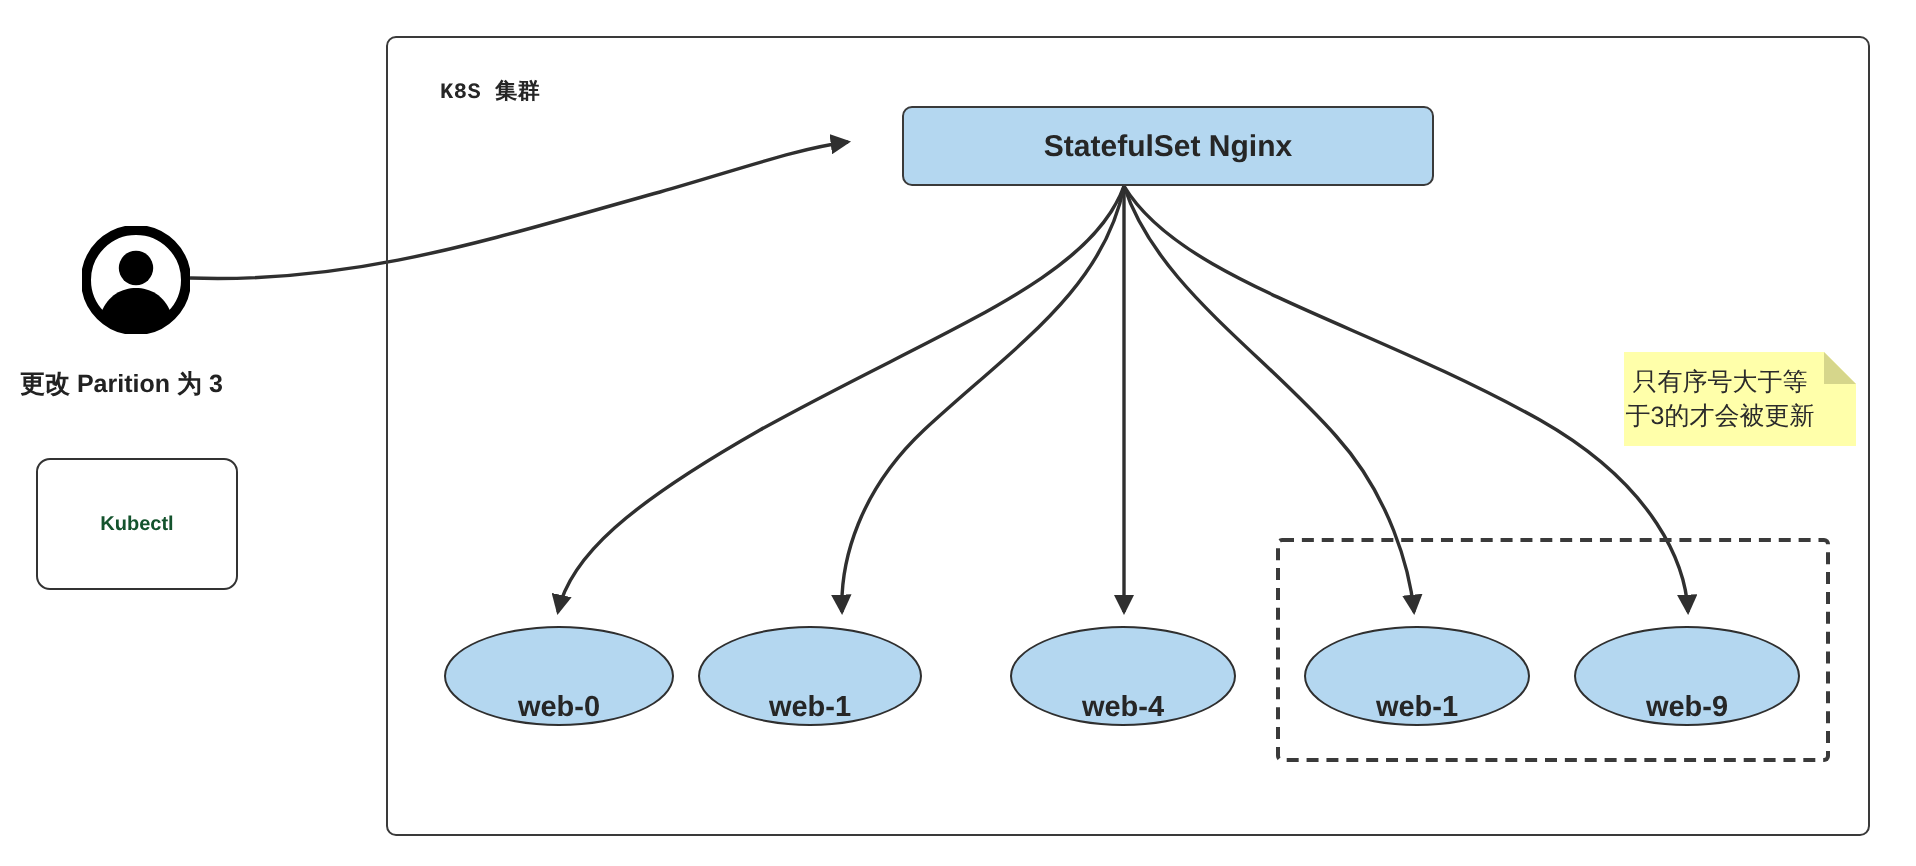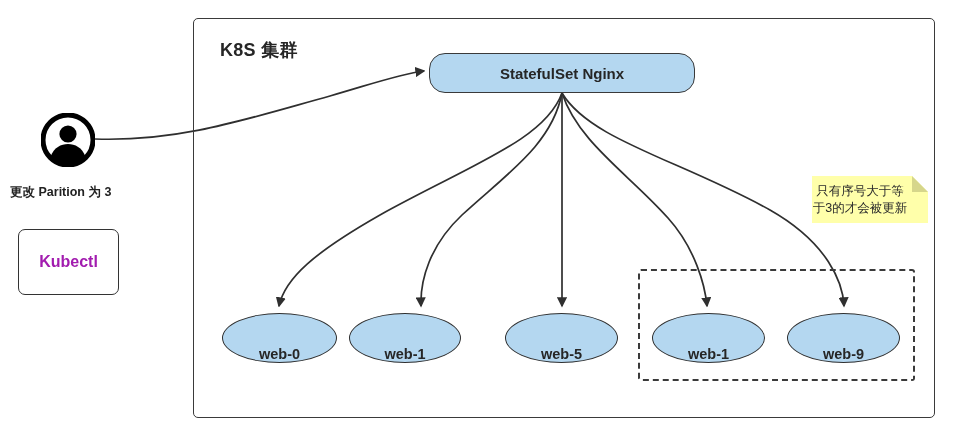--- a/index.html
+++ b/index.html
@@ -30,35 +30,36 @@
     width: 742px;
     height: 400px;
     border: 1.6px solid #3a3a3a;
     border-radius: 5px;
     background: transparent;
     box-sizing: border-box;
   }
   .cluster-title {
     left: 220px;
     top: 38px;
-    font-size: 18px;
+    font-size: 11px;
     font-weight: bold;
     color: #262626;
     letter-spacing: .3px;
+    font-family: Liberation Mono, monospace;
   }
 
   
   .sts-box {
-    left: 429px;
+    left: 451px;
     top: 53px;
     width: 266px;
     height: 40px;
     background: #b4d7f0;
     border: 1.6px solid #3a3a3a;
-    border-radius: 16px;
+    border-radius: 5px;
     box-sizing: border-box;
     display: flex;
     align-items: center;
     justify-content: center;
     font-size: 15px;
     font-weight: bold;
     color: #262626;
   }
 
   
@@ -67,23 +68,23 @@
     top: 229px;
     width: 101px;
     height: 66px;
     background: #ffffff;
     border: 1.8px solid #333333;
     border-radius: 7px;
     box-sizing: border-box;
     display: flex;
     align-items: center;
     justify-content: center;
-    font-size: 16px;
-    font-weight: bold;
-    color: #a21caf;
+    font-size: 10px;
+    font-weight: bold;
+    color: #14532d;
   }
 
   
   .user-label {
     left: 10px;
     top: 184px;
     font-size: 12.5px;
     font-weight: bold;
     color: #222222;
     white-space: nowrap;
@@ -207,20 +208,20 @@
 
 <div class="abs dashed-group"></div>
 
 <div class="abs pod pod-0">
   <span>web-0</span>
 </div>
 <div class="abs pod pod-1">
   <span>web-1</span>
 </div>
 <div class="abs pod pod-2">
-  <span>web-5</span>
+  <span>web-4</span>
 </div>
 <div class="abs pod pod-3">
   <span>web-1</span>
 </div>
 <div class="abs pod pod-4">
   <span>web-9</span>
 </div>
 
 </body></html>

